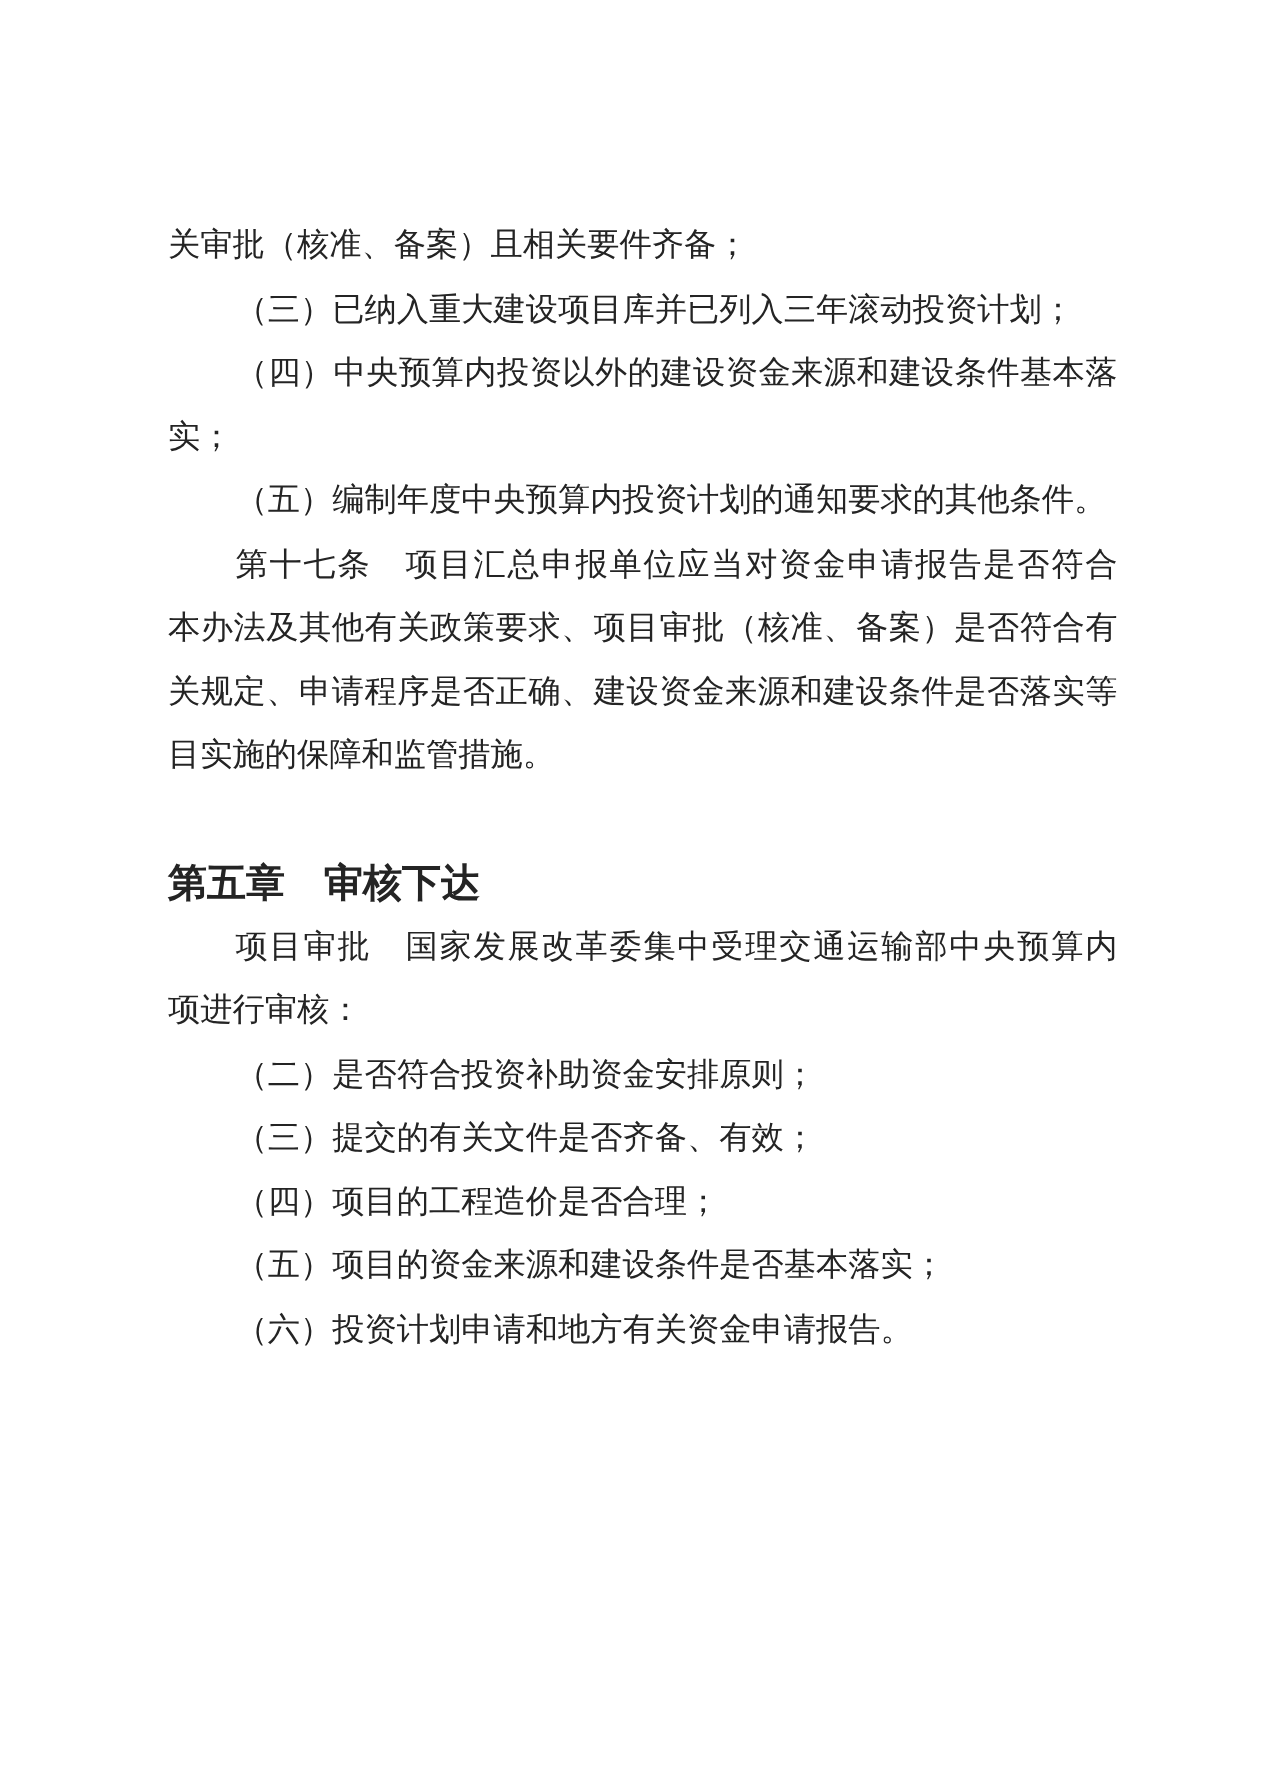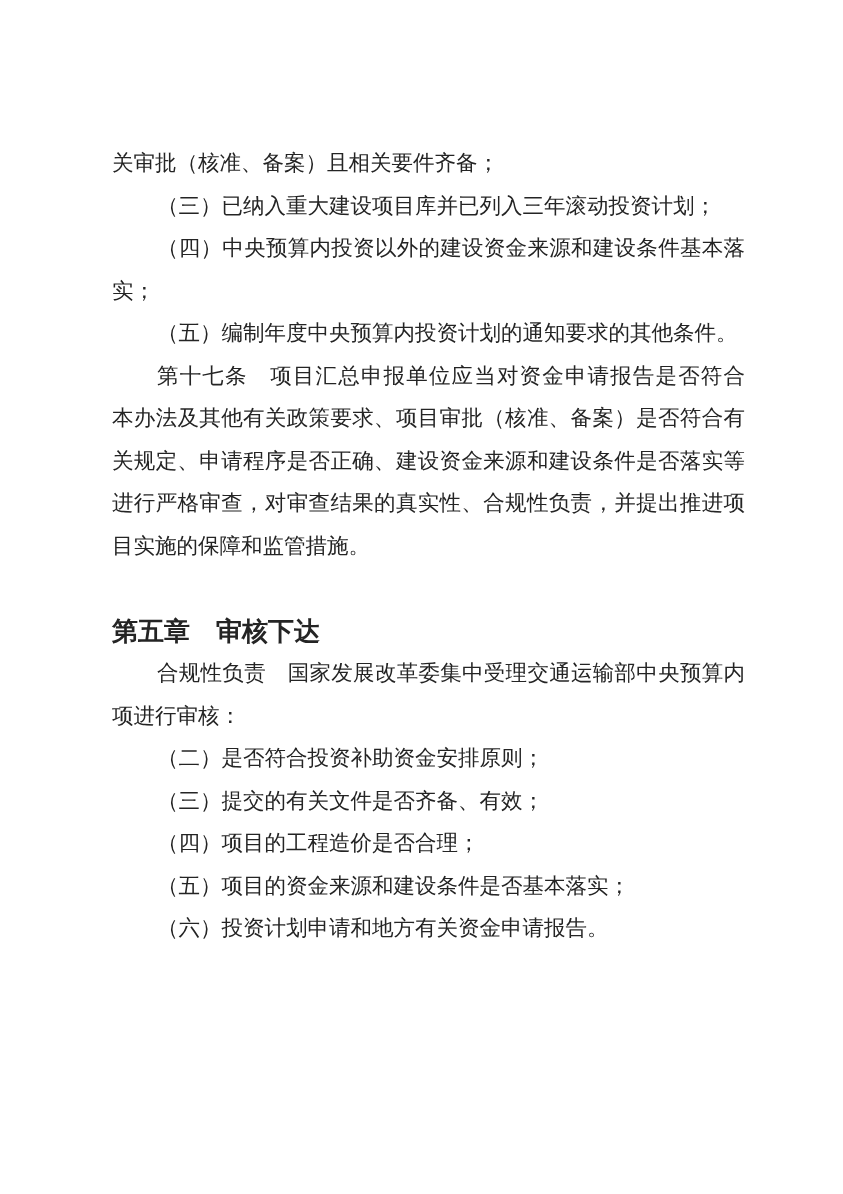--- a/index.html
+++ b/index.html
@@ -54,25 +54,24 @@
 <div class="page">
   <div class="content">
       <div class="line body">关审批（核准、备案）且相关要件齐备；</div>
       <div class="line body indent">（三）已纳入重大建设项目库并已列入三年滚动投资计划；</div>
       <div class="line body-justify indent">（四）中央预算内投资以外的建设资金来源和建设条件基本落</div>
       <div class="line body">实；</div>
       <div class="line body indent">（五）编制年度中央预算内投资计划的通知要求的其他条件。</div>
       <div class="line body-justify indent">第十七条　项目汇总申报单位应当对资金申请报告是否符合</div>
       <div class="line body-justify">本办法及其他有关政策要求、项目审批（核准、备案）是否符合有</div>
       <div class="line body-justify">关规定、申请程序是否正确、建设资金来源和建设条件是否落实等</div>
-      <div class="line body-justify">进行严格审查，对审查结果的真实性、合规性负责，并提出推进项</div>
       <div class="line body">目实施的保障和监管措施。</div>
       <div class="line blank"></div>
       <div class="line heading">第五章　审核下达</div>
-      <div class="line body-justify indent">合规性负责　国家发展改革委集中受理交通运输部中央预算内</div>
+      <div class="line body-justify indent">项目审批　国家发展改革委集中受理交通运输部中央预算内</div>
       <div class="line body">项进行审核：</div>
       <div class="line body indent">（二）是否符合投资补助资金安排原则；</div>
       <div class="line body indent">（三）提交的有关文件是否齐备、有效；</div>
       <div class="line body indent">（四）项目的工程造价是否合理；</div>
       <div class="line body indent">（五）项目的资金来源和建设条件是否基本落实；</div>
       <div class="line body indent">（六）投资计划申请和地方有关资金申请报告。</div>
     </div>
 </div>
 
 </body></html>

